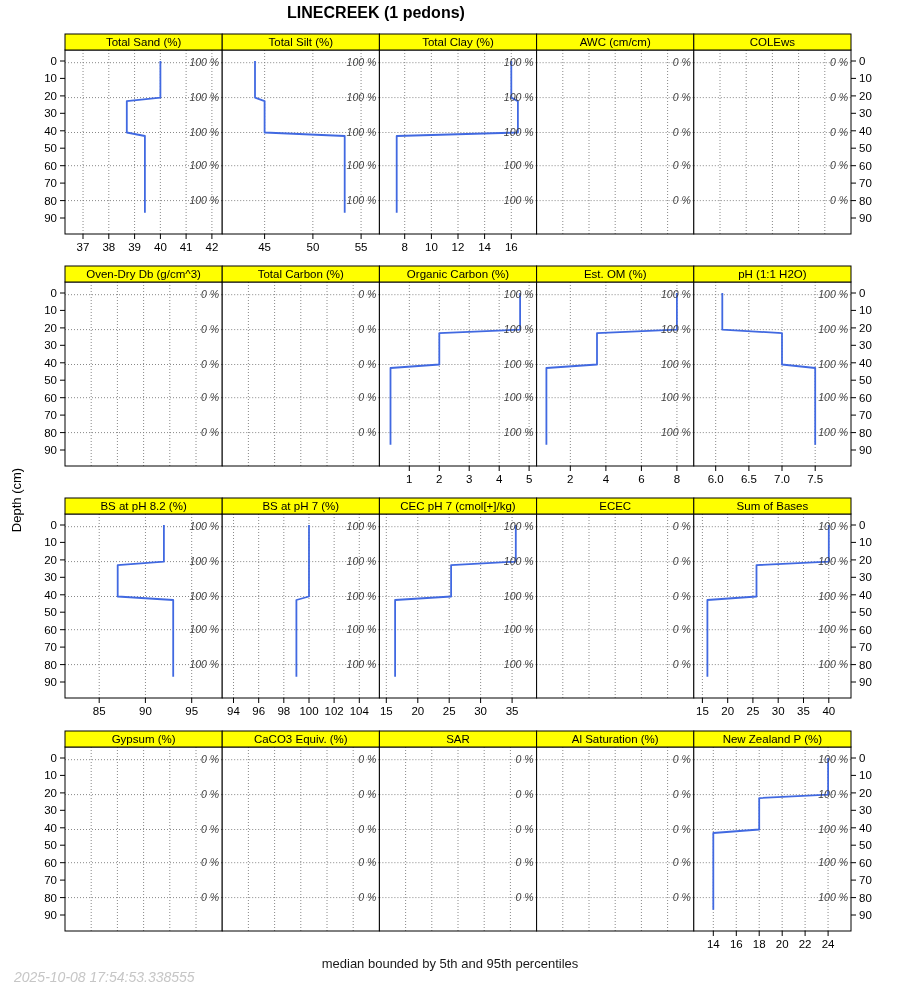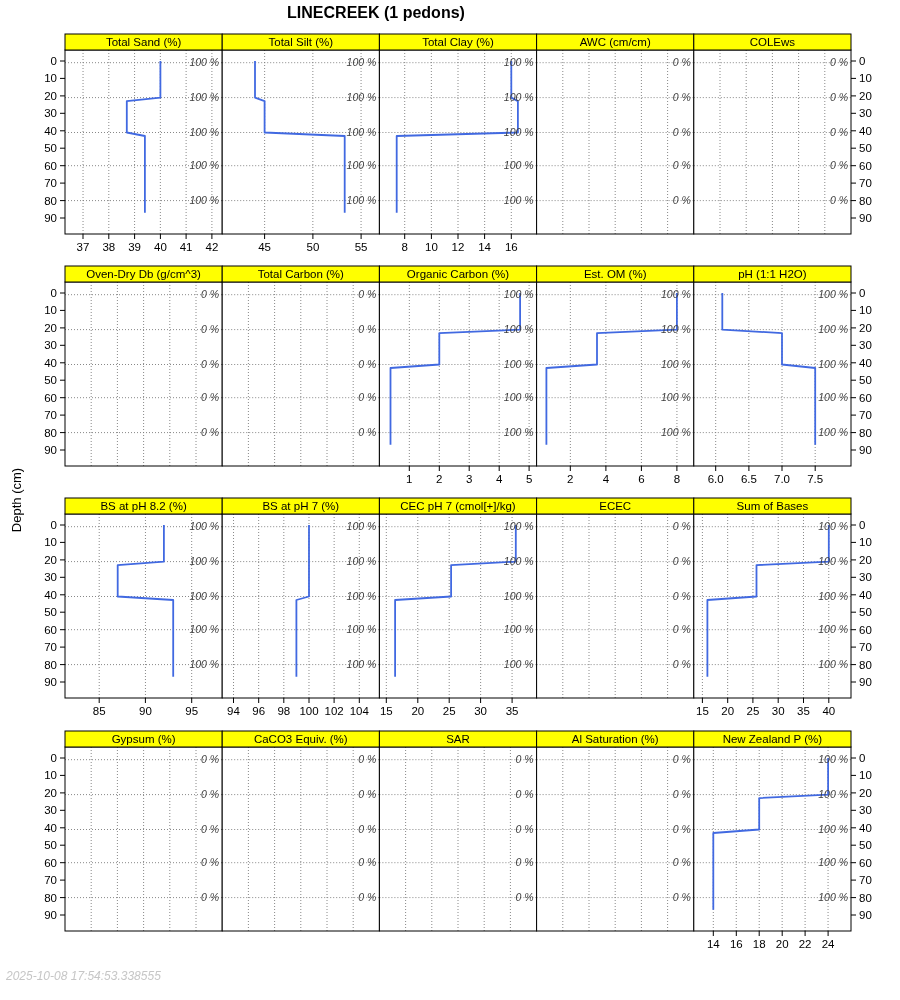--- a/index.html
+++ b/index.html
@@ -6,21 +6,21 @@
   .canvas{position:relative;width:900px;height:1000px;background:#ffffff;overflow:hidden;
           font-family:"Liberation Sans",sans-serif;}
   svg{position:absolute;left:0;top:0;}
   svg text{font-family:"Liberation Sans",sans-serif;}
   .title{position:absolute;top:4px;left:0;width:752px;text-align:center;
          font-size:16px;font-weight:bold;color:#000;}
   .ylab{position:absolute;left:16px;top:500px;transform:translate(-50%,-50%) rotate(-90deg);
         white-space:nowrap;font-size:13px;color:#000;}
   .caption{position:absolute;top:956px;left:0;width:900px;text-align:center;
            font-size:13px;color:#1a1a1a;}
-  .stamp{position:absolute;left:6px;top:969px;font-size:12px;font-style:italic;color:#c6c6c6;}
+  .stamp{position:absolute;left:14px;top:969px;font-size:14px;font-style:italic;color:#c6c6c6;}
 </style>
 </head>
 <body>
 
 <div class="canvas">
   <svg id="lattice" width="900" height="1000">
       <g>
         <rect x="65" y="50" width="157.2" height="184" fill="#ffffff"></rect>
         <line x1="83.03934426229515" y1="50" x2="83.03934426229515" y2="234" stroke="#7a7a7a" stroke-width="0.9" stroke-dasharray="1 2"></line>
         <line x1="108.80983606557383" y1="50" x2="108.80983606557383" y2="234" stroke="#7a7a7a" stroke-width="0.9" stroke-dasharray="1 2"></line>
@@ -711,14 +711,15 @@
         <line x1="851" y1="880.1" x2="856" y2="880.1" stroke="#000000" stroke-width="1"></line>
         <text x="859" y="884.1" text-anchor="start" font-size="11.5" fill="#000000">70</text>
         <line x1="851" y1="897.6" x2="856" y2="897.6" stroke="#000000" stroke-width="1"></line>
         <text x="859" y="901.6" text-anchor="start" font-size="11.5" fill="#000000">80</text>
         <line x1="851" y1="915.0" x2="856" y2="915.0" stroke="#000000" stroke-width="1"></line>
         <text x="859" y="919.0" text-anchor="start" font-size="11.5" fill="#000000">90</text>
       </g>
     </svg>
   <div class="title">LINECREEK (1 pedons)</div>
   <div class="ylab">Depth (cm)</div>
+  <div class="caption">median bounded by 5th and 95th percentiles</div>
   <div class="stamp">2025-10-08 17:54:53.338555</div>
 </div>
 
 </body></html>

